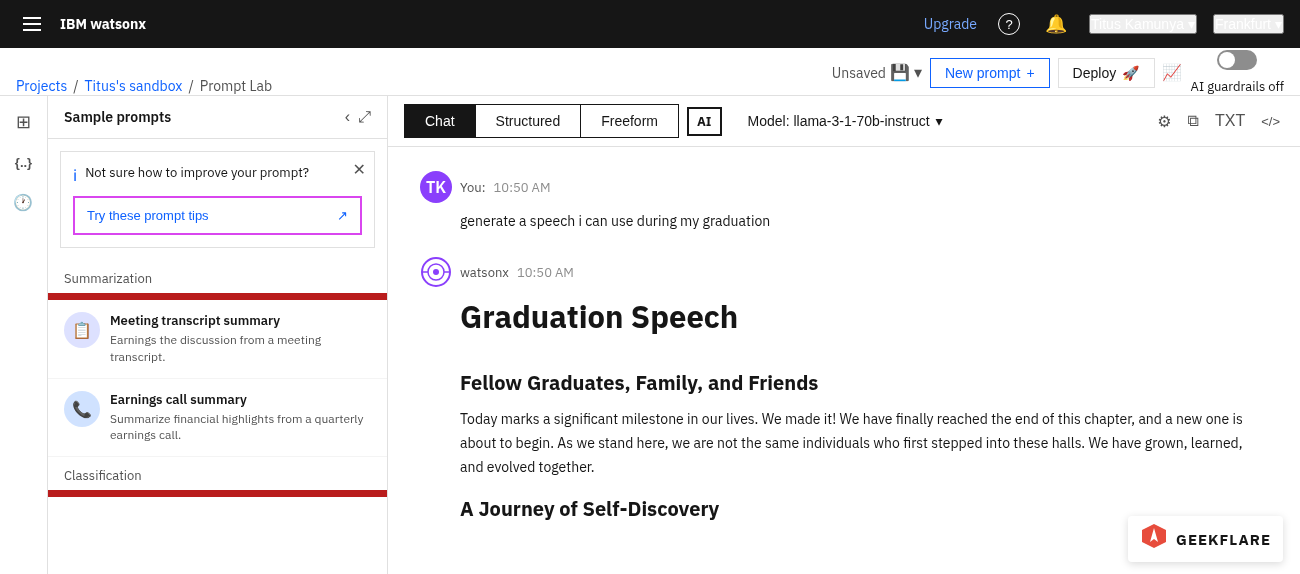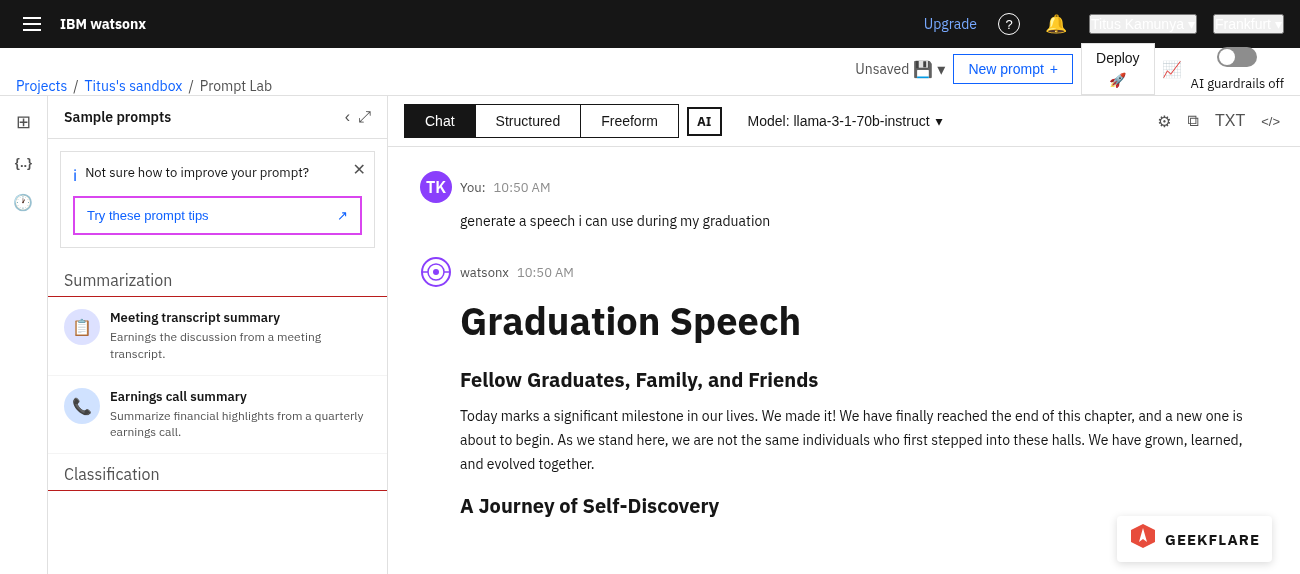--- a/index.html
+++ b/index.html
@@ -34,21 +34,21 @@
     .unsaved-badge { color: #525252; font-size: 14px; display: flex; align-items: center; gap: 4px; }
     .new-prompt-btn {
       display: flex; align-items: center; gap: 6px;
       background: #fff; border: 1px solid #0f62fe; color: #0f62fe;
       padding: 6px 14px; font-size: 14px; cursor: pointer; border-radius: 0;
       font-weight: 500;
     }
     .deploy-btn {
       display: flex; align-items: center; gap: 6px;
       background: #fff; border: 1px solid #e0e0e0; color: #161616;
-      padding: 6px 14px; font-size: 14px; cursor: pointer; flex-direction: column;
+      padding: 6px 14px; font-size: 14px; cursor: pointer;
     }
     .sub-nav-icon-btn { background: none; border: none; cursor: pointer; color: #525252; font-size: 16px; display: flex; align-items: center; }
     .toggle-container { display: flex; align-items: center; gap: 8px; flex-direction: column; }
     .toggle { width: 40px; height: 20px; background: #8d8d8d; border-radius: 10px; position: relative; cursor: pointer; }
     .toggle-knob { position: absolute; left: 2px; top: 2px; width: 16px; height: 16px; background: #fff; border-radius: 50%; }
     .ai-guardrails-label { font-size: 13px; color: #161616; }
 
     
     .main-layout { display: flex; height: calc(574px - 96px); }
 
@@ -69,21 +69,21 @@
     .prompt-tip-header { display: flex; align-items: flex-start; gap: 8px; margin-bottom: 10px; }
     .info-icon { color: #0f62fe; font-size: 16px; flex-shrink: 0; }
     .prompt-tip-text { font-size: 13px; color: #161616; line-height: 1.4; }
     .try-tips-btn {
       display: flex; align-items: center; justify-content: space-between;
       width: 100%; padding: 10px 12px;
       background: #fff; border: 2px solid #d946ef; color: #0f62fe;
       font-size: 13px; cursor: pointer; margin-top: 8px;
     }
 
-    .sidebar-section-label { padding: 10px 16px 6px; font-size: 16px; color: #525252; border-bottom: 1px solid #b91c1c; }
+    .sidebar-section-label { padding: 10px 16px 6px; font-size: 13px; color: #525252; border-bottom: 7px solid #b91c1c; }
     .prompt-item { display: flex; align-items: flex-start; gap: 10px; padding: 12px 16px; cursor: pointer; border-bottom: 1px solid #f4f4f4; }
     .prompt-item-icon { width: 36px; height: 36px; background: #dde1ff; border-radius: 50%; display: flex; align-items: center; justify-content: center; flex-shrink: 0; font-size: 16px; }
     .prompt-item-text {}
     .prompt-item-title { font-size: 13px; font-weight: 600; color: #161616; margin-bottom: 3px; }
     .prompt-item-desc { font-size: 12px; color: #525252; line-height: 1.4; }
 
     
     .mini-sidebar { width: 48px; background: #fff; border-right: 1px solid #e0e0e0; display: flex; flex-direction: column; align-items: center; padding-top: 8px; gap: 4px; }
     .mini-sidebar-btn { width: 36px; height: 36px; background: none; border: none; cursor: pointer; display: flex; align-items: center; justify-content: center; font-size: 16px; color: #525252; border-radius: 2px; }
 
@@ -105,27 +105,27 @@
     .chat-area { flex: 1; overflow-y: auto; padding: 24px 32px; }
     .chat-message { margin-bottom: 24px; }
     .chat-message-header { display: flex; align-items: center; gap: 8px; margin-bottom: 8px; }
     .avatar { width: 32px; height: 32px; border-radius: 50%; display: flex; align-items: center; justify-content: center; font-size: 16px; font-weight: 600; flex-shrink: 0; }
     .avatar-user { background: #8a3ffc; color: #fff; }
     .avatar-watsonx { background: transparent; border: none; font-size: 22px; }
     .message-sender { font-size: 13px; color: #525252; }
     .message-time { font-size: 13px; color: #8d8d8d; }
     .chat-text { font-size: 14px; color: #161616; margin-left: 40px; line-height: 1.5; }
     .response-area { margin-left: 40px; }
-    .response-h1 { font-size: 38px; font-weight: 700; color: #161616; margin-bottom: 21px; }
+    .response-h1 { font-size: 31px; font-weight: 700; color: #161616; margin-bottom: 32px; }
     .response-h2 { font-size: 20px; font-weight: 700; color: #161616; margin-bottom: 12px; }
     .response-p { font-size: 14px; color: #161616; line-height: 1.7; margin-bottom: 16px; }
 
     
     .geekflare-badge {
-      position: fixed; bottom: 12px; right: 28px;
+      position: fixed; bottom: 12px; right: 17px;
       background: #fff; padding: 6px 12px; display: flex; align-items: center; gap: 8px;
       font-size: 16px; font-weight: 700; color: #161616; border-radius: 4px;
       box-shadow: 0 2px 8px rgba(0,0,0,0.15);
     }
     .geekflare-logo { color: #e74c3c; font-size: 22px; }
 
     
     ::-webkit-scrollbar { width: 6px; }
     ::-webkit-scrollbar-track { background: #f4f4f4; }
     ::-webkit-scrollbar-thumb { background: #c6c6c6; }

